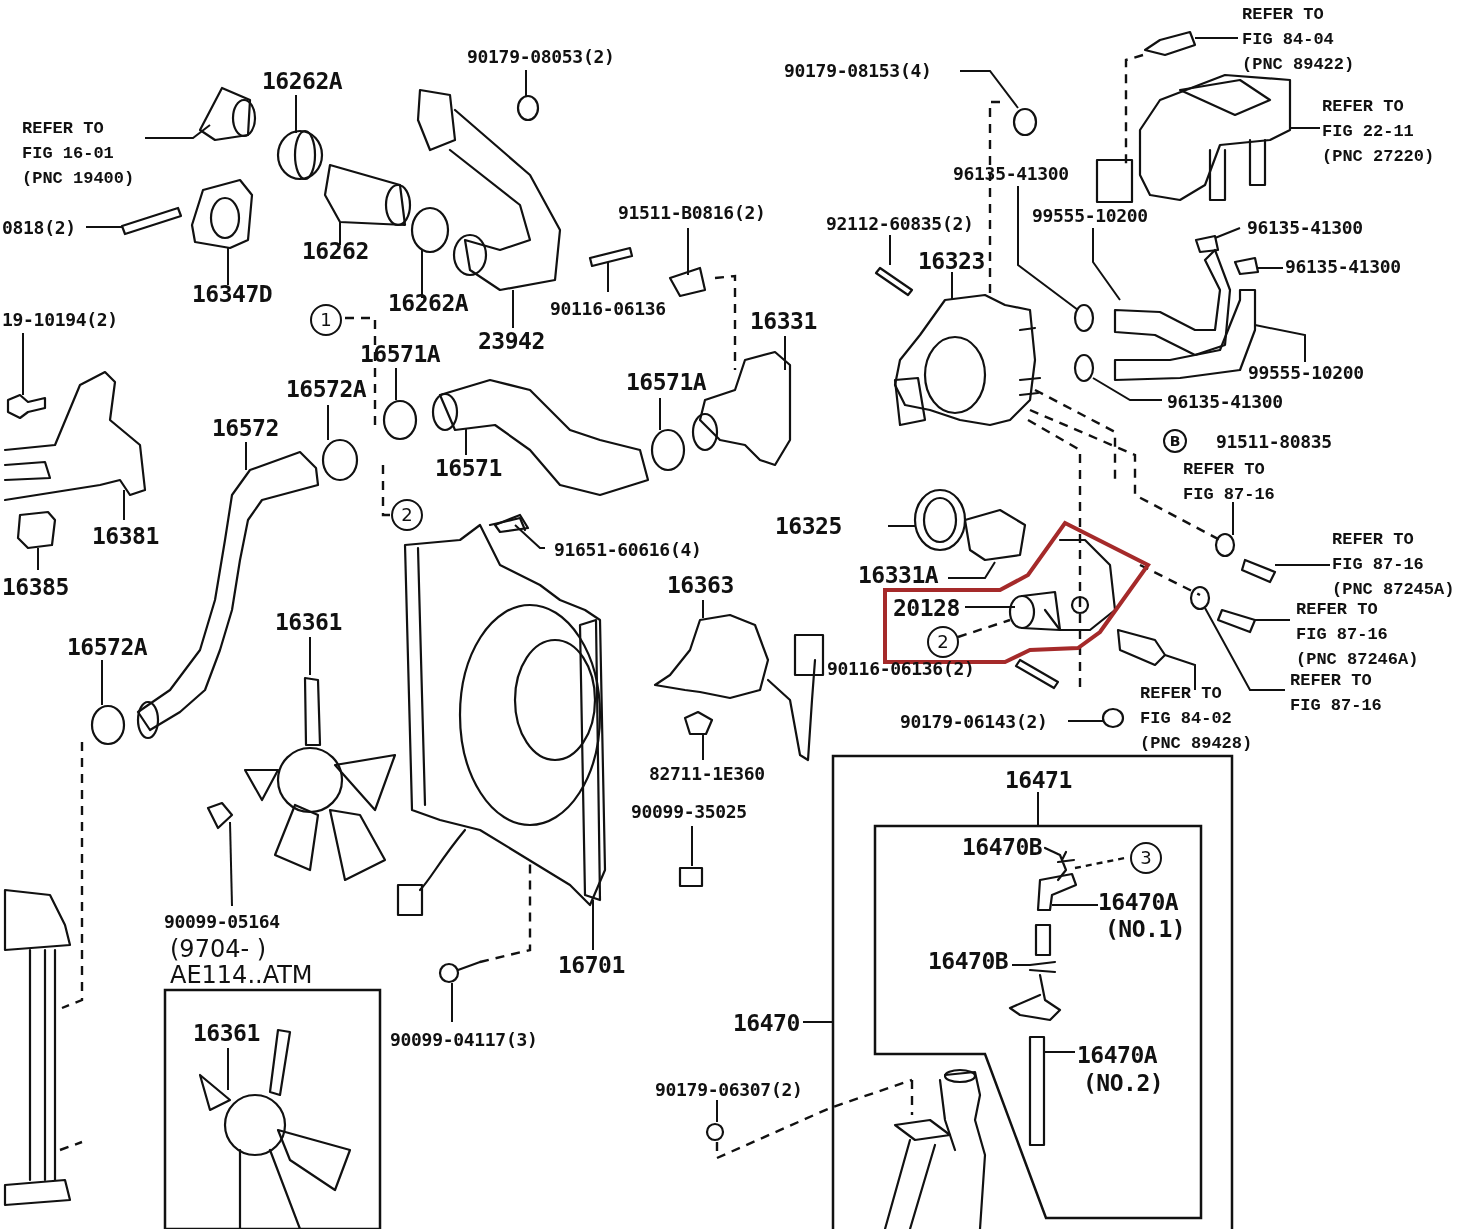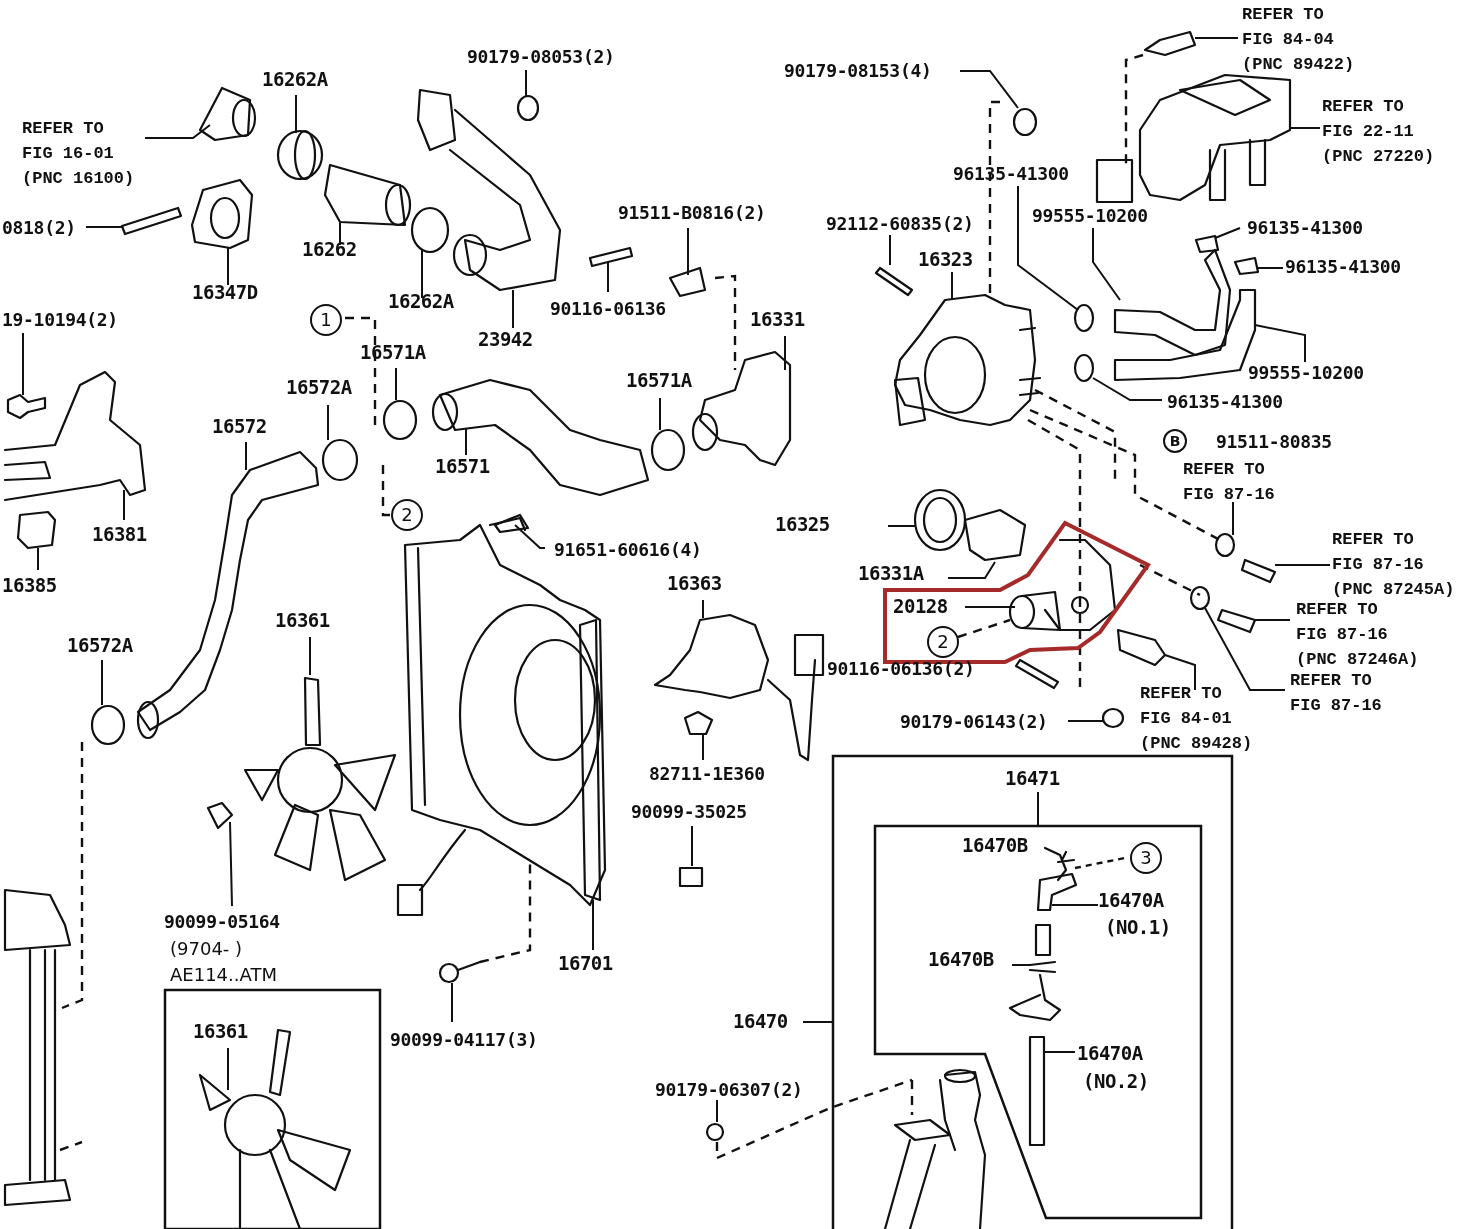--- a/index.html
+++ b/index.html
@@ -4,24 +4,24 @@
 <style>
   html, body { margin: 0; padding: 0; background: #ffffff; }
   body { width: 1483px; height: 1229px; position: relative; overflow: hidden; }
   #diagram { position: absolute; left: 0; top: 0; width: 1483px; height: 1229px; }
   svg { position: absolute; left: 0; top: 0; }
   .lbl {
     position: absolute; white-space: nowrap; color: #111;
     font-family: "DejaVu Sans Mono", "Liberation Mono", monospace;
     font-weight: bold; line-height: 1;
   }
-  .big { font-size: 19px; letter-spacing: -0.5px; text-align: right; }
+  .big { font-size: 23px; letter-spacing: -0.5px; text-align: right; }
   .mid { font-size: 18px; letter-spacing: -0.3px; }
   .ref { font-size: 17px; line-height: 25px; font-family: "Liberation Mono", "DejaVu Sans Mono", monospace; }
-  .sans { font-family: "DejaVu Sans", sans-serif; font-weight: normal; font-size: 18px; line-height: 26px; }
+  .sans { font-family: "DejaVu Sans", sans-serif; font-weight: normal; font-size: 24px; line-height: 26px; }
   .circ {
     position: absolute; width: 28px; height: 28px; border: 2px solid #111; border-radius: 50%;
     font-family: "DejaVu Sans", sans-serif; font-size: 18px; text-align: center; line-height: 28px; color: #111;
     background: #fff;
   }
   .circ.small { width: 20px; height: 20px; line-height: 20px; font-size: 14px; font-weight: bold; }
   .part { fill: none; stroke: #111; stroke-width: 2.2; stroke-linejoin: round; stroke-linecap: round; }
   .lead { fill: none; stroke: #111; stroke-width: 2; }
   .dash { fill: none; stroke: #111; stroke-width: 2.4; stroke-dasharray: 9 7; }
   .box { fill: none; stroke: #111; stroke-width: 2.5; }
@@ -398,21 +398,21 @@
 <div class="lbl mid" style="left:655px;top:1081px">90179-06307(2)</div>
 
 <div class="circ" style="left:310px;top:304px">1</div>
 <div class="circ" style="left:391px;top:499px">2</div>
 <div class="circ" style="left:927px;top:626px">2</div>
 <div class="circ" style="left:1130px;top:842px">3</div>
 
 <div class="lbl ref" style="left:22px;top:116px">
   <div>REFER TO</div>
   <div>FIG 16-01</div>
-  <div>(PNC 16100)</div>
+  <div>(PNC 19400)</div>
 </div>
 <div class="lbl ref" style="left:1242px;top:2px">
   <div>REFER TO</div>
   <div>FIG 84-04</div>
   <div>(PNC 89422)</div>
 </div>
 <div class="lbl ref" style="left:1322px;top:94px">
   <div>REFER TO</div>
   <div>FIG 22-11</div>
   <div>(PNC 27220)</div>
@@ -430,17 +430,17 @@
   <div>REFER TO</div>
   <div>FIG 87-16</div>
   <div>(PNC 87246A)</div>
 </div>
 <div class="lbl ref" style="left:1290px;top:668px">
   <div>REFER TO</div>
   <div>FIG 87-16</div>
 </div>
 <div class="lbl ref" style="left:1140px;top:681px">
   <div>REFER TO</div>
-  <div>FIG 84-01</div>
+  <div>FIG 84-02</div>
   <div>(PNC 89428)</div>
 </div>
 
 </div>
 
 </body></html>

